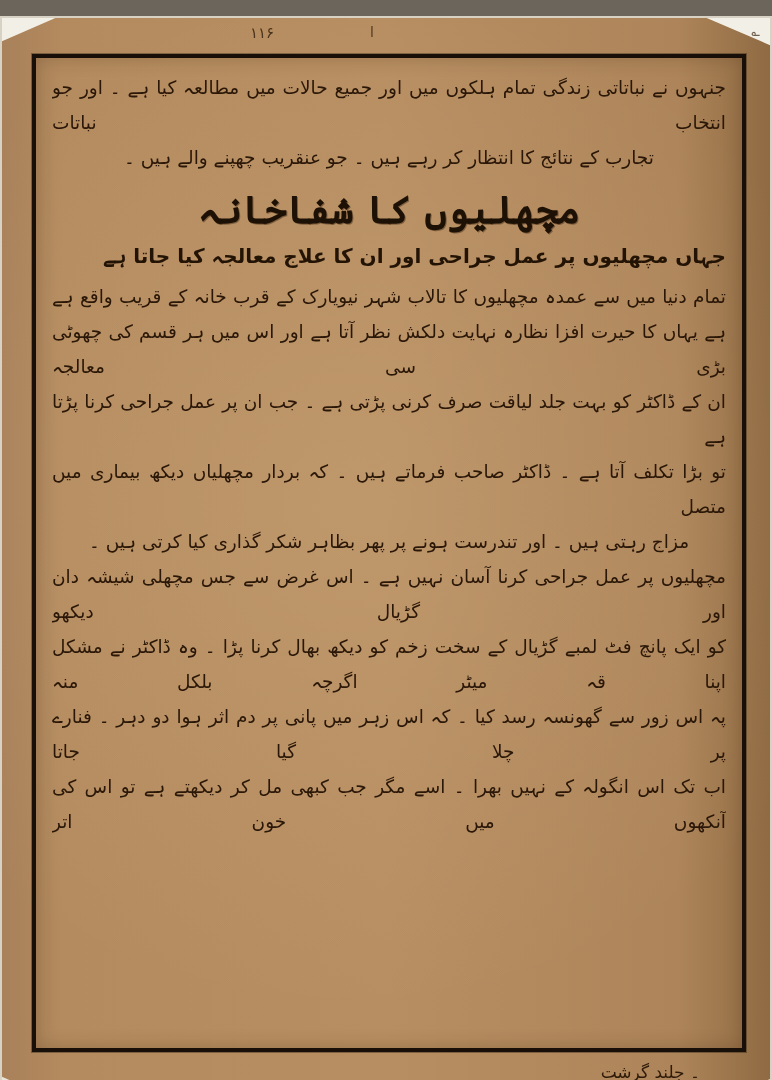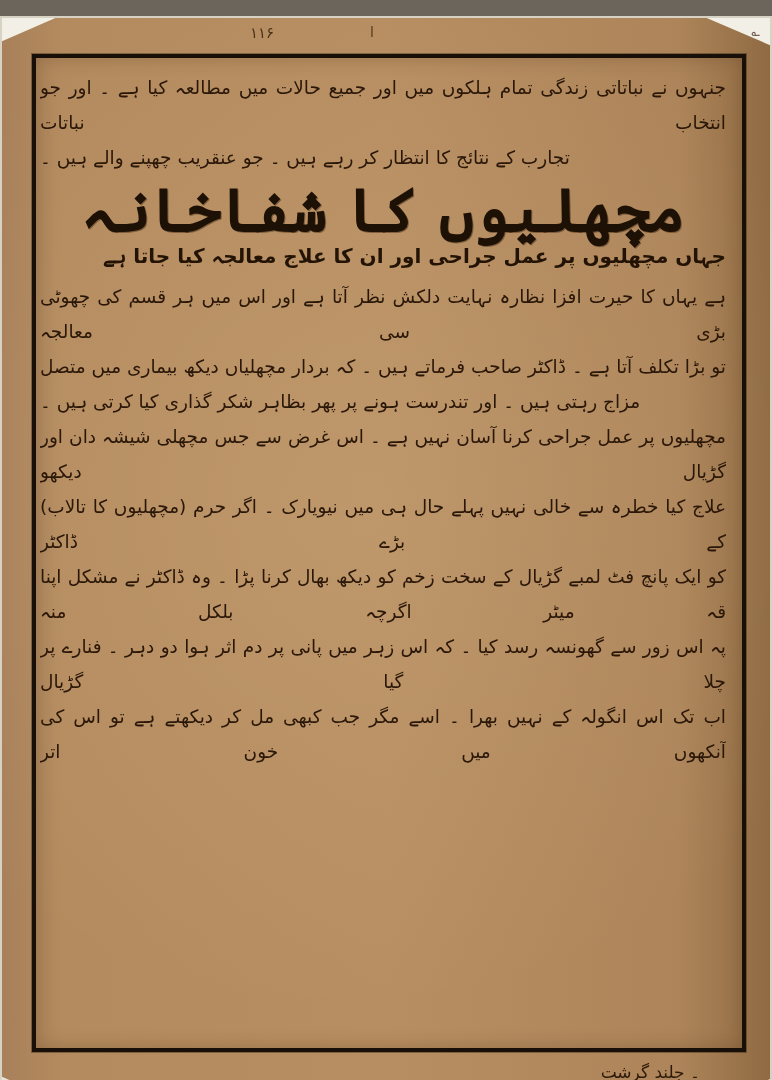--- a/index.html
+++ b/index.html
@@ -40,44 +40,44 @@
     position:absolute;top:0px;right:10px;
     font-size:15px;color:#3a2410;opacity:.7;
   }
 
   .frame{
     position:absolute;
     top:36px;left:30px;right:24px;bottom:42px;
     border:4px solid #181008;
     box-shadow:0 0 0 1px rgba(24,16,8,.35), inset 0 0 18px rgba(60,35,10,.25);
     box-sizing:border-box;
-    padding:12px 16px 10px 4px;
+    padding:12px 16px 10px 16px;
     direction:rtl;
     overflow:hidden;
   }
 
   .line{
     font-size:18.5px;
     line-height:35px;
-    text-align:left;
+    text-align:center;
     white-space:nowrap;
     overflow:hidden;
   }
   .line.full{
     white-space:normal;
     text-align:justify;
     text-align-last:justify;
   }
   .intro{margin-bottom:2px;}
 
   .heading{
     text-align:center;
     font-family:"DejaVu Serif","Liberation Serif",serif;
     font-weight:bold;
-    font-size:60px;
+    font-size:38px;
     line-height:58px;
     margin:6px 0 2px 0;
     color:#1d1004;
     text-shadow:1px 1px 0 rgba(40,20,5,.4);
   }
   .subtitle{
     font-weight:bold;
     font-size:20px;
     line-height:30px;
     margin-bottom:8px;
@@ -112,30 +112,31 @@
     <div class="intro">
       <div class="line full">جنہوں نے نباتاتی زندگی تمام ہلکوں میں اور جمیع حالات میں مطالعہ کیا ہے ۔ اور جو انتخاب نباتات</div>
       <div class="line">تجارب کے نتائج کا انتظار کر رہے ہیں ۔ جو عنقریب چھپنے والے ہیں ۔</div>
     </div>
 
     <div class="heading">مچھلیوں کا شفاخانہ</div>
 
     <div class="subtitle">جہاں مچھلیوں پر عمل جراحی اور ان کا علاج معالجہ کیا جاتا ہے</div>
 
     <div class="para">
+      <div class="line full">تمام دنیا میں سے عمدہ مچھلیوں کا تالاب شہر نیویارک کے قرب خانہ کے قریب واقع ہے</div>
       <div class="line full">ہے یہاں کا حیرت افزا نظارہ نہایت دلکش نظر آتا ہے اور اس میں ہر قسم کی چھوٹی بڑی سی معالجہ</div>
+      <div class="line full">ان کے ڈاکٹر کو بہت جلد لیاقت صرف کرنی پڑتی ہے ۔ جب ان پر عمل جراحی کرنا پڑتا ہے</div>
       <div class="line full">تو بڑا تکلف آتا ہے ۔ ڈاکٹر صاحب فرماتے ہیں ۔ کہ بردار مچھلیاں دیکھ بیماری میں متصل</div>
       <div class="line">مزاج رہتی ہیں ۔ اور تندرست ہونے پر پھر بظاہر شکر گذاری کیا کرتی ہیں ۔</div>
     </div>
 
     <div class="para">
       <div class="line full">مچھلیوں پر عمل جراحی کرنا آسان نہیں ہے ۔ اس غرض سے جس مچھلی شیشہ دان اور گڑیال دیکھو</div>
-      <div class="line full">علاج کیا خطرہ سے خالی نہیں پہلے حال ہی میں نیویارک ۔ اگر حرم (مچھلیوں کا تالاب) کے بڑے ڈاکٹر</div>
       <div class="line full">کو ایک پانچ فٹ لمبے گڑیال کے سخت زخم کو دیکھ بھال کرنا پڑا ۔ وہ ڈاکٹر نے مشکل اپنا قہ میٹر اگرچہ بلکل منہ</div>
-      <div class="line full">پہ اس زور سے گھونسہ رسد کیا ۔ کہ اس زہر میں پانی پر دم اثر ہوا دو دہر ۔ فنارے پر چلا گیا گڑیال</div>
+      <div class="line full">پہ اس زور سے گھونسہ رسد کیا ۔ کہ اس زہر میں پانی پر دم اثر ہوا دو دہر ۔ فنارے پر چلا گیا جاتا</div>
       <div class="line full">اب تک اس انگولہ کے نہیں بھرا ۔ اسے مگر جب کبھی مل کر دیکھتے ہے تو اس کی آنکھوں میں خون اتر</div>
 
     </div>
 
   </div>
 
   <div class="footer-note">۔ جلند گرشت</div>
 
 </div>
 

